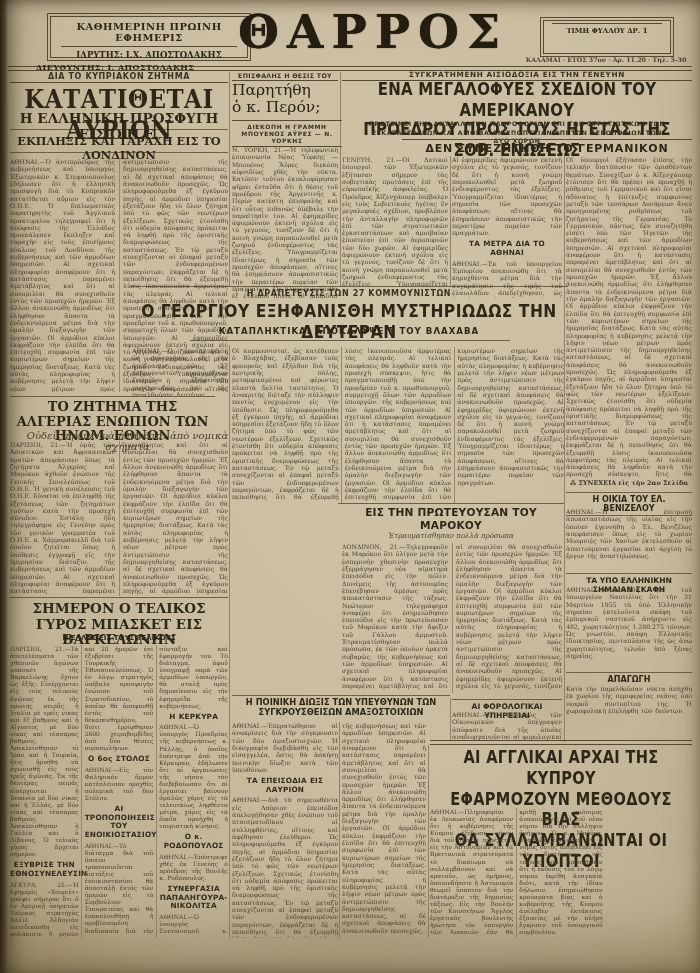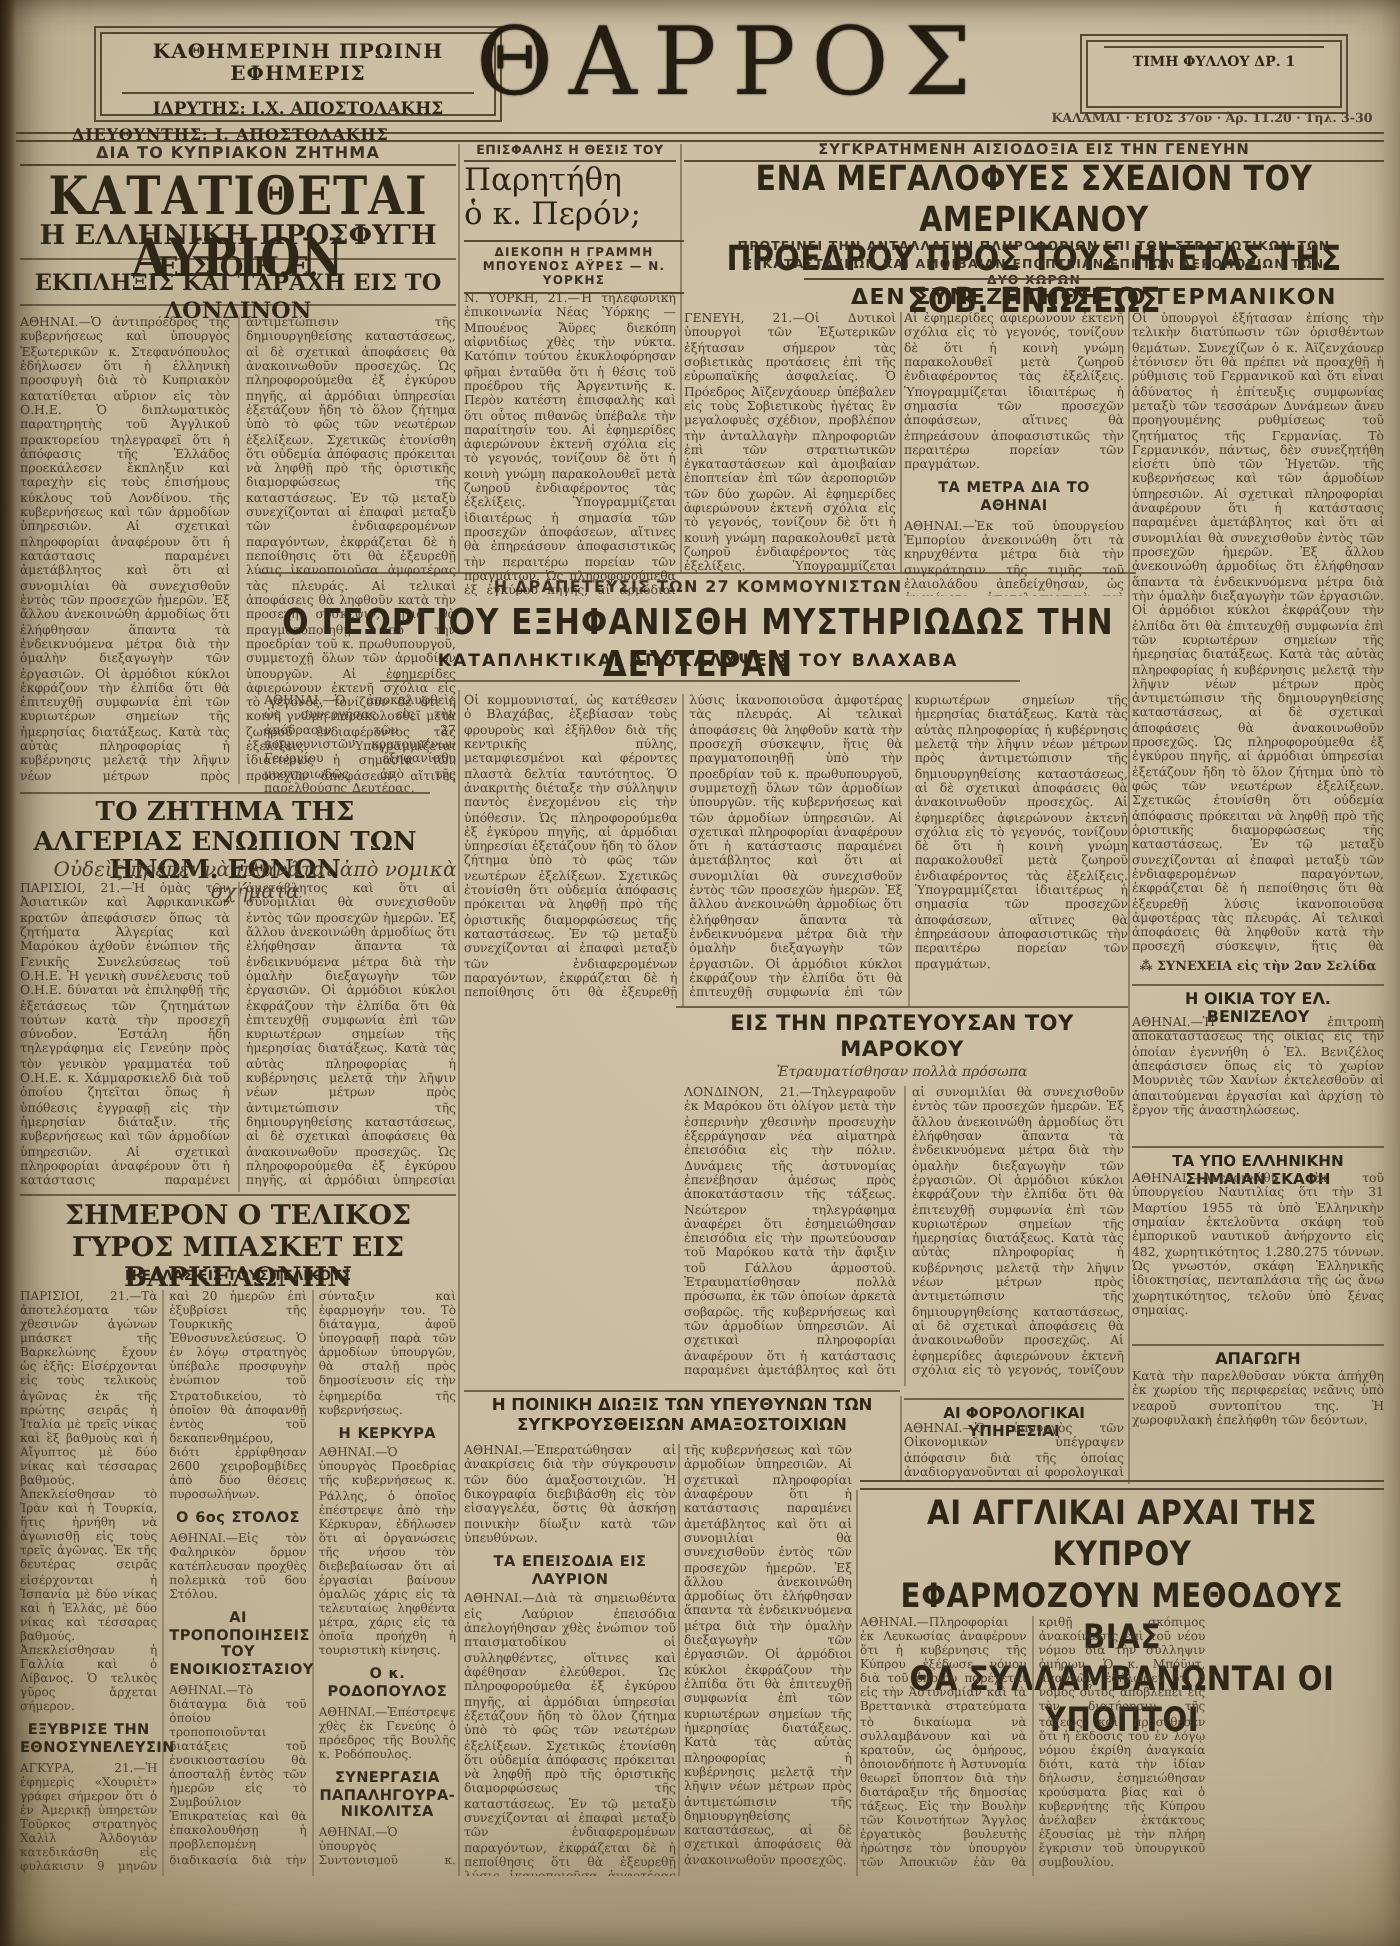--- a/index.html
+++ b/index.html
@@ -40,21 +40,21 @@
   <div class="stain" style="left:200px;top:880px;width:300px;height:90px;background:radial-gradient(rgba(110,92,55,.16),rgba(110,92,55,0) 70%);"></div>
 
   <div class="abs box2 z" style="left:50px;top:16px;width:196px;height:40px;">
     <div class="ctr hserif" style="font-size:10px;padding-top:4px;letter-spacing:.5px;">ΚΑΘΗΜΕΡΙΝΗ ΠΡΩΙΝΗ ΕΦΗΜΕΡΙΣ</div>
     <div style="border-top:1px solid #574a33;margin:3px 10px;"></div>
     <div class="ctr hserif" style="font-size:8.5px;">ΙΔΡΥΤΗΣ: Ι.Χ. ΑΠΟΣΤΟΛΑΚΗΣ</div>
   </div>
   <div class="abs hserif z" style="left:36px;top:62px;width:196px;font-size:8px;letter-spacing:.4px;">ΔΙΕΥΘΥΝΤΗΣ: Ι. ΑΠΟΣΤΟΛΑΚΗΣ</div>
 
   <div class="abs ctr z" style="left:238px;top:4px;width:224px;height:62px;">
-    <span style="font-size:47px;font-weight:normal;letter-spacing:8px;color:#241d12;text-shadow:0 0 1px #241d12;">ΘΑΡΡΟΣ</span>
+    <span style="font-size:47px;font-weight:bold;letter-spacing:8px;color:#241d12;text-shadow:0 0 1px #241d12;">ΘΑΡΡΟΣ</span>
   </div>
 
   <div class="abs box2 z" style="left:543px;top:20px;width:126px;height:32px;">
     <div style="border-top:1px solid #574a33;margin:2px 8px;"></div>
     <div class="ctr hserif" style="font-size:7px;">ΤΙΜΗ ΦΥΛΛΟΥ ΔΡ. 1</div>
   </div>
   <div class="abs ctr z" style="left:521px;top:56px;width:170px;font-size:6.3px;font-weight:bold;color:#4a4030;">ΚΑΛΑΜΑΙ · ΕΤΟΣ 37ον · Ἀρ. 11.20 · Τηλ. 3-30</div>
 
   <div class="hr2" style="left:8px;top:66px;width:684px;"></div>
 

